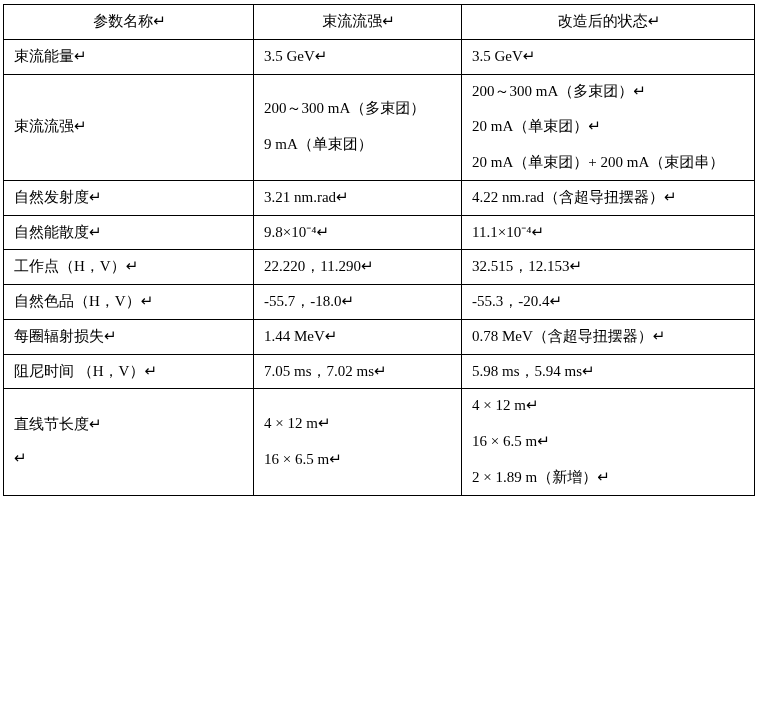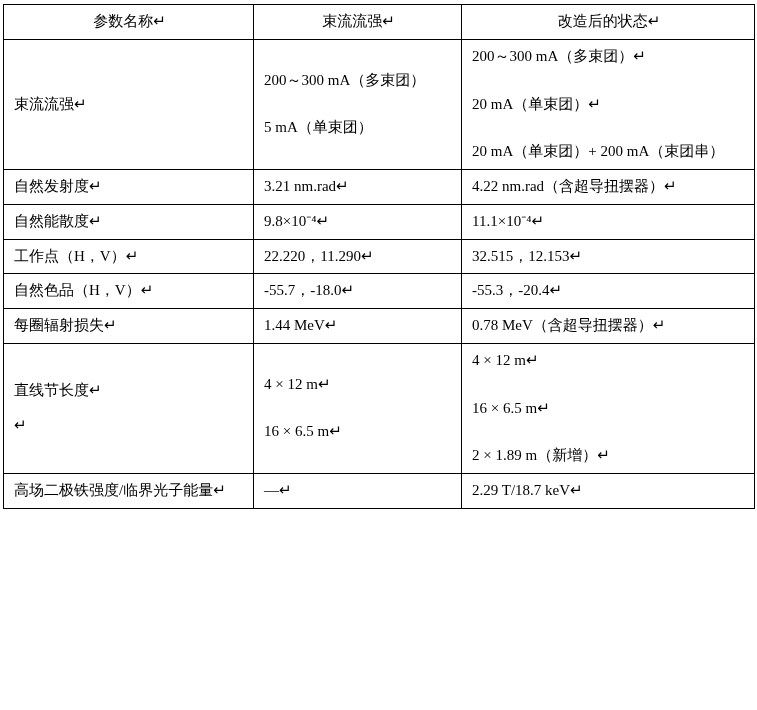--- a/index.html
+++ b/index.html
@@ -52,51 +52,68 @@
   }
   .cell-lines .ln + .ln {
     margin-top: 13px;
   }
   td.label-cell {
     text-align: left;
   }
   td.val-cell {
     text-align: left;
   }
-  .tall .ln + .ln { margin-top: 26px; }
+  .tall .ln + .ln { margin-top: 14px; }
   .small-lbl { font-size: 14.5px; }
 </style>
 </head>
 <body>
 
 <div class="page">
   <table class="param-table">
     <colgroup>
       <col class="c1">
         <col class="c2">
         <col class="c3">
     </colgroup>
     <tbody>
       <tr class="hdr">
         <td><span>参数名称↵</span></td>
         <td><span>束流流强↵</span></td>
         <td><span>改造后的状态↵</span></td>
       </tr>
 
+      <tr>
+        <td class="label-cell">
+          <span class="cell-lines">
+              <span class="ln">束流能量↵</span>
+            </span>
+        </td>
+        <td class="val-cell">
+          <span class="cell-lines">
+              <span class="ln">3.5 GeV↵</span>
+            </span>
+        </td>
+        <td class="val-cell">
+          <span class="cell-lines">
+              <span class="ln">3.5 GeV↵</span>
+            </span>
+        </td>
+      </tr>
 
       <tr>
         <td class="label-cell">
           <span class="cell-lines">
               <span class="ln">束流流强↵</span>
             </span>
         </td>
         <td class="val-cell tall">
           <span class="cell-lines">
             <span class="ln">200～300 mA（多束团）</span>
-            <span class="ln">5 mA（单束团）</span>
+            <span class="ln">9 mA（单束团）</span>
           </span>
         </td>
         <td class="val-cell tall">
           <span class="cell-lines">
             <span class="ln">200～300 mA（多束团）↵</span>
             <span class="ln">20 mA（单束团）↵</span>
             <span class="ln">20 mA（单束团）+ 200 mA（束团串）</span>
           </span>
         </td>
       </tr>
@@ -185,20 +202,37 @@
               <span class="ln">1.44 MeV↵</span>
             </span>
         </td>
         <td class="val-cell">
           <span class="cell-lines">
               <span class="ln">0.78 MeV（含超导扭摆器）↵</span>
             </span>
         </td>
       </tr>
 
+      <tr>
+        <td class="label-cell">
+          <span class="cell-lines">
+              <span class="ln">阻尼时间 （H，V）↵</span>
+            </span>
+        </td>
+        <td class="val-cell">
+          <span class="cell-lines">
+              <span class="ln">7.05 ms，7.02 ms↵</span>
+            </span>
+        </td>
+        <td class="val-cell">
+          <span class="cell-lines">
+              <span class="ln">5.98 ms，5.94 ms↵</span>
+            </span>
+        </td>
+      </tr>
 
       <tr>
         <td class="label-cell">
           <span class="cell-lines">
             <span class="ln">直线节长度↵</span>
             <span class="ln">↵</span>
           </span>
         </td>
         <td class="val-cell tall">
           <span class="cell-lines">
@@ -208,32 +242,15 @@
         </td>
         <td class="val-cell tall">
           <span class="cell-lines">
             <span class="ln">4 × 12 m↵</span>
             <span class="ln">16 × 6.5 m↵</span>
             <span class="ln">2 × 1.89 m（新增）↵</span>
           </span>
         </td>
       </tr>
 
-      <tr>
-        <td class="label-cell small-lbl">
-          <span class="cell-lines">
-              <span class="ln">高场二极铁强度/临界光子能量↵</span>
-            </span>
-        </td>
-        <td class="val-cell">
-          <span class="cell-lines">
-              <span class="ln">—↵</span>
-            </span>
-        </td>
-        <td class="val-cell">
-          <span class="cell-lines">
-              <span class="ln">2.29 T/18.7 keV↵</span>
-            </span>
-        </td>
-      </tr>
     </tbody>
   </table>
 </div>
 
 </body></html>

